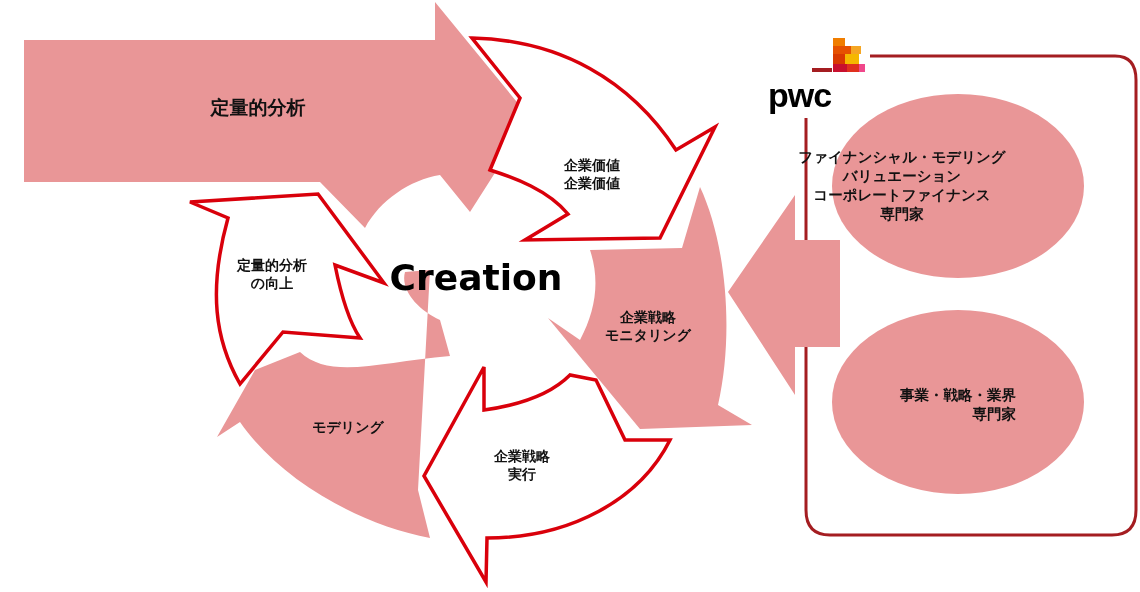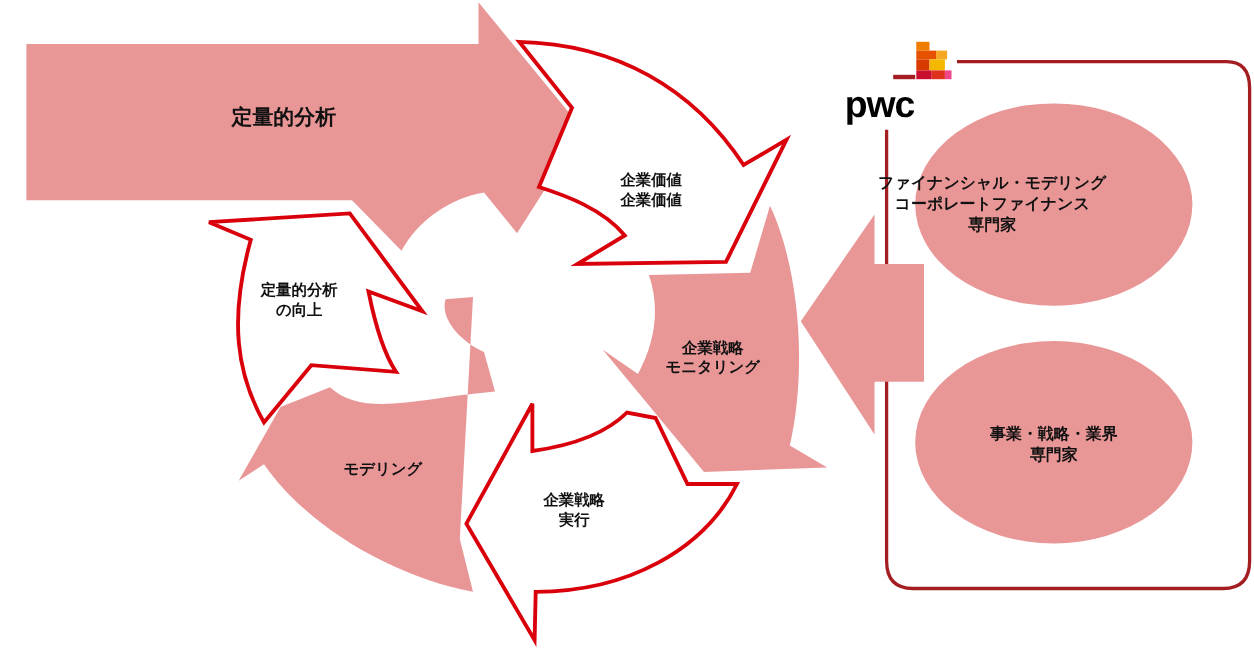--- a/index.html
+++ b/index.html
@@ -60,20 +60,21 @@
     .outline-arrow { fill: #ffffff; stroke: #d9000b; stroke-width: 3.5; stroke-linejoin: miter; }
     .oval { fill: #e99697; }
   </style>
 
   
   <div class="lbl big-title" style="left:258px; top:108px;">
     <span>定量的分析</span>
   </div>
 
   <div class="lbl center-text" style="left:476px; top:278px;">
+    <span>Creation</span>
   </div>
 
   <div class="lbl mid" style="left:592px; top:145px;margin-top:29px;">
     <span>企業価値</span>
     <span>企業価値</span>
   </div>
 
   <div class="lbl mid" style="left:648px; top:326px;">
     <span>企業戦略</span>
     <span>モニタリング</span>
@@ -90,21 +91,22 @@
 
   <div class="lbl mid" style="left:272px; top:274px;">
     <span>定量的分析</span>
     <span>の向上</span>
   </div>
 
   <div class="logo-text">pwc</div>
 
   <div class="lbl oval-text" style="left:902px; top:186px;">
     <span>ファイナンシャル・モデリング</span>
+    <span>バリュエーション</span>
     <span>コーポレートファイナンス</span>
     <span>専門家</span>
   </div>
 
-  <div class="lbl oval-text" style="left:958px; top:405px;">
+  <div class="lbl oval-text" style="left:958px; top:405px;text-align:right;">
     <span>事業・戦略・業界</span>
     <span>専門家</span>
   </div>
 </div>
 
 </body></html>

